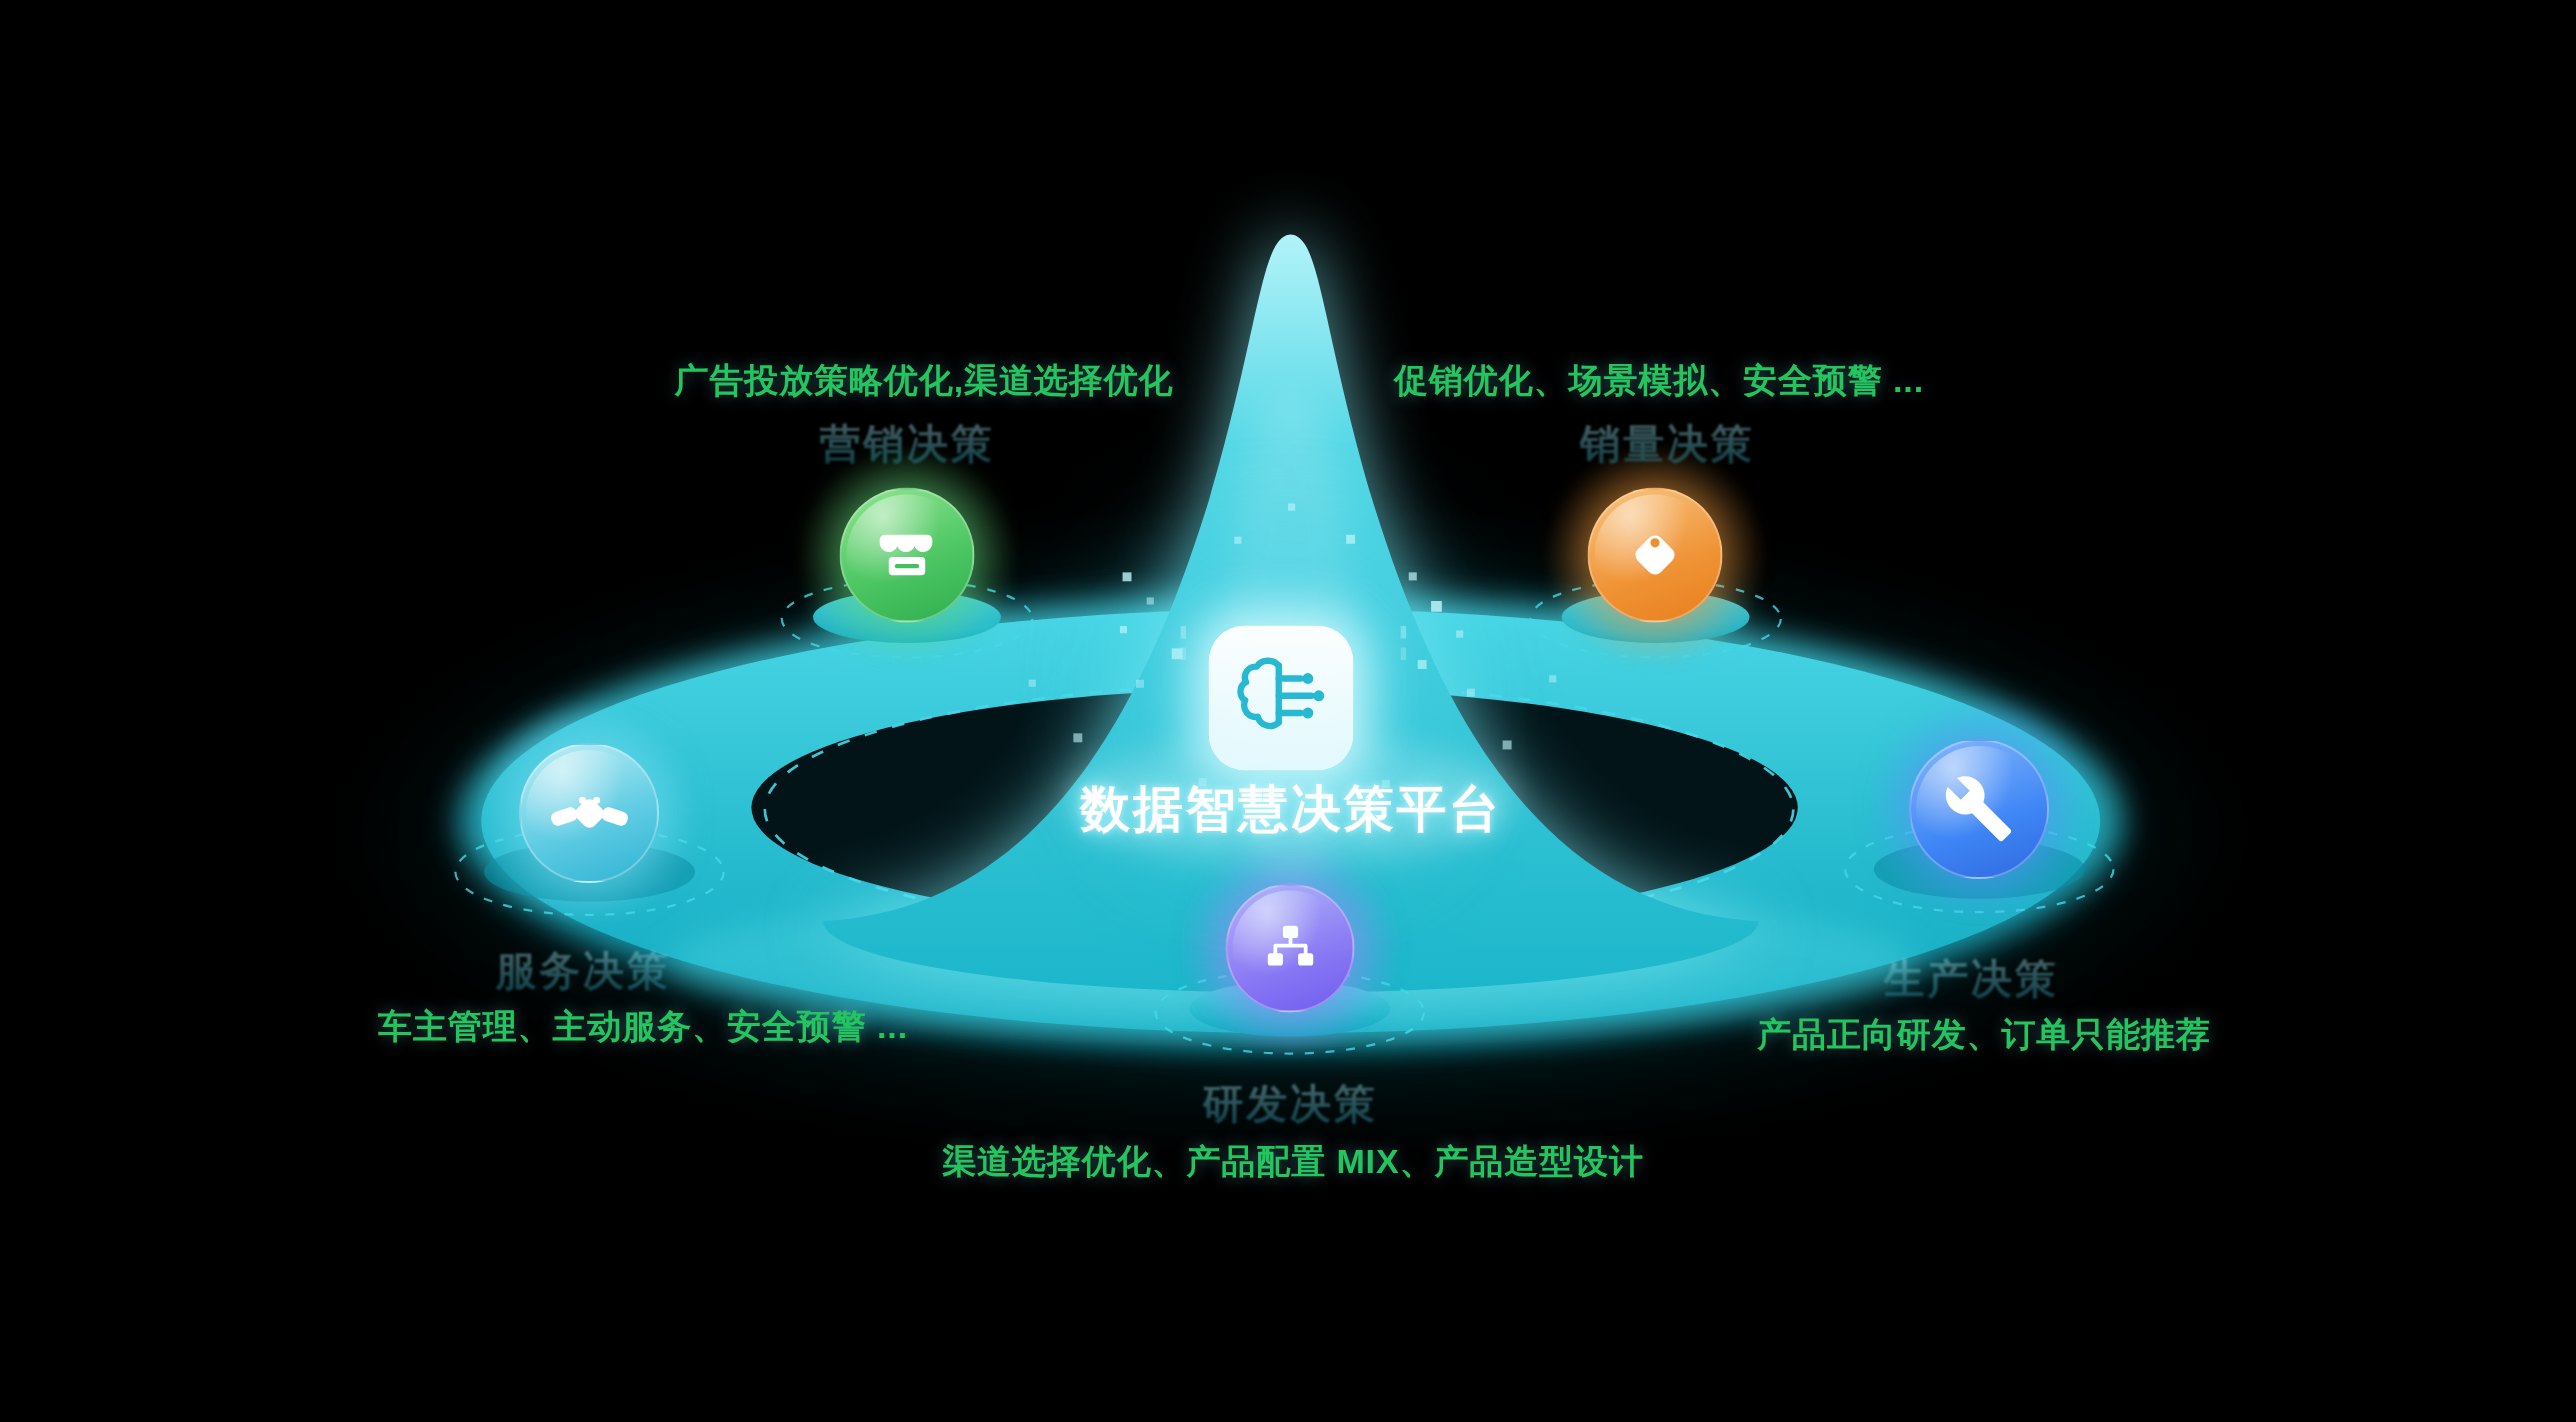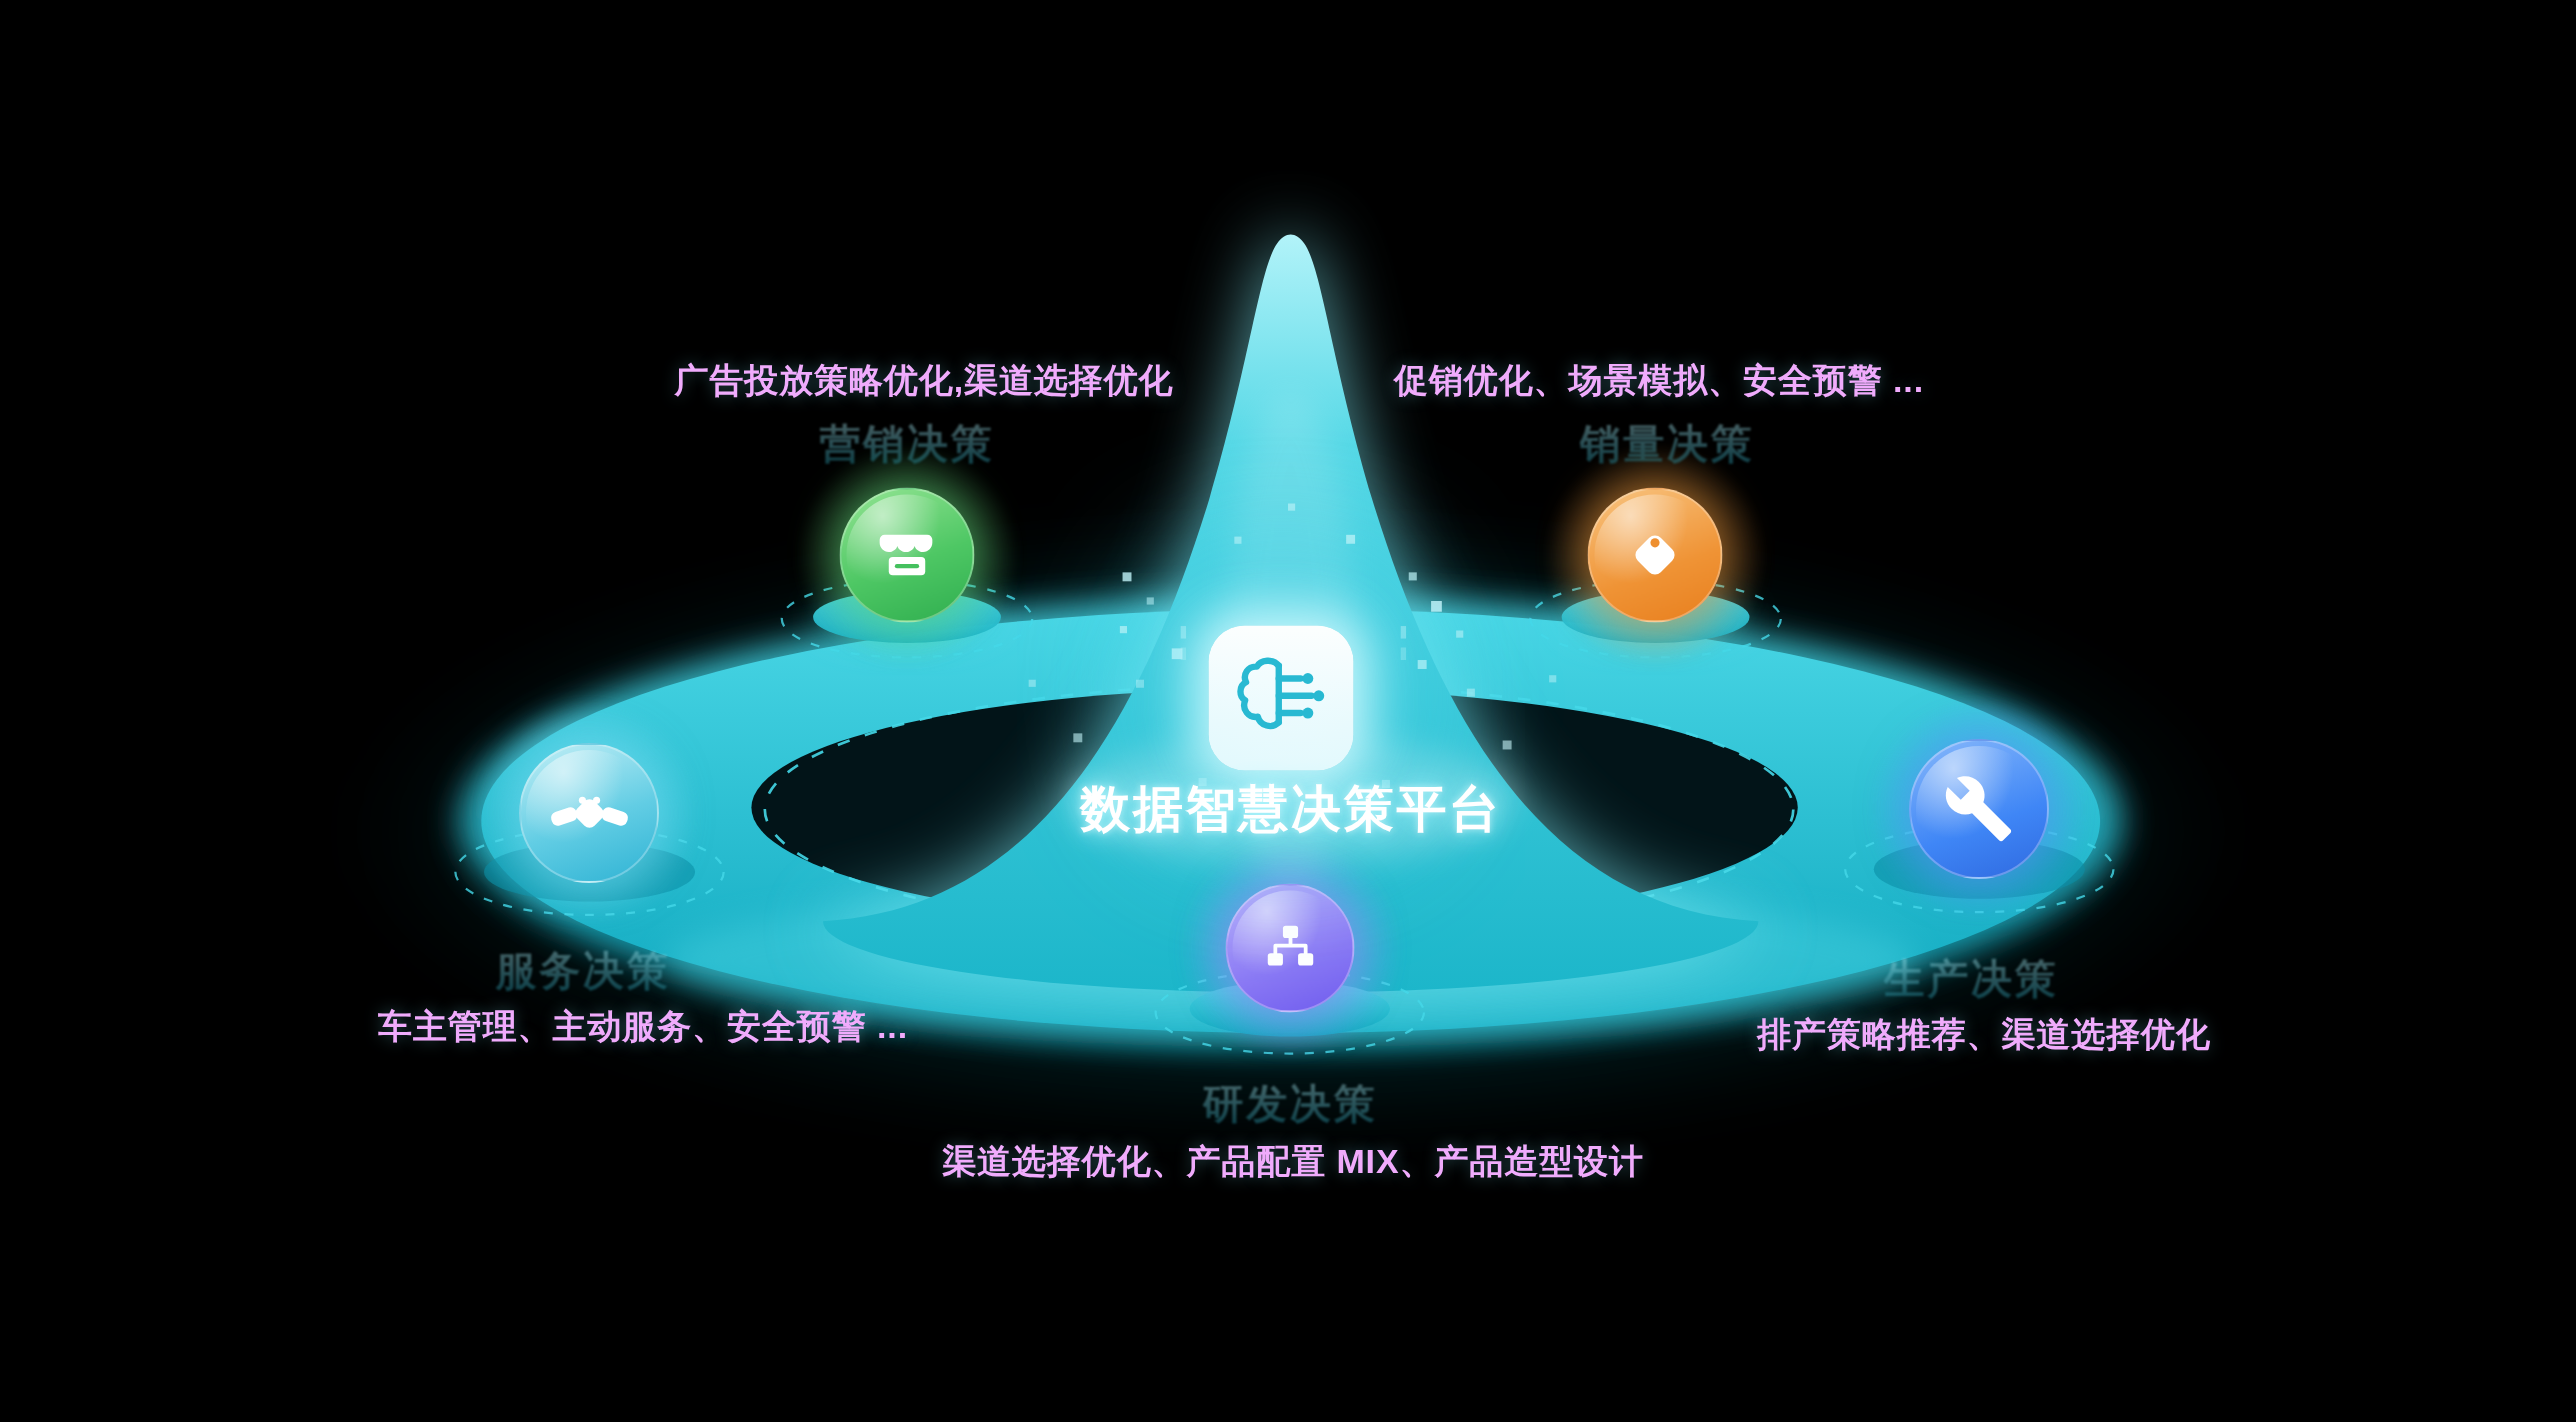--- a/index.html
+++ b/index.html
@@ -5,21 +5,21 @@
   html,body{margin:0;padding:0;background:#000;}
   .stage{
     position:relative;width:2576px;height:1422px;background:#000;overflow:hidden;
     font-family:"Liberation Sans","DejaVu Sans",sans-serif;
   }
   .stage svg.scene{position:absolute;left:0;top:0;}
 
   
   .desc{
     position:absolute;transform:translate(-50%,-50%);white-space:nowrap;
-    color:#f0abfc;font-size:34px;font-weight:600;letter-spacing:0.9px;
+    color:#22c55e;font-size:34px;font-weight:600;letter-spacing:0.9px;
     text-shadow:0 0 16px rgba(120,230,245,.35);
     z-index:6;
   }
   .ghost{
     position:absolute;transform:translate(-50%,-50%);white-space:nowrap;
     font-size:41px;font-weight:700;letter-spacing:2.7px;
     background:linear-gradient(180deg,#b8eef5 0%,#1f93a8 90%);
     -webkit-background-clip:text;background-clip:text;color:transparent;
     opacity:.42;filter:blur(1.1px);
     z-index:6;
@@ -244,21 +244,21 @@
 
   <div class="node n-production">
     <div class="halo halo-blue"></div>
     <div class="circle c-blue">
       <svg class="glyph" width="72" height="72" viewBox="0 0 68 68">
         <path fill="#ffffff" transform="scale(2.8)" d="M22.7 19l-9.1-9.1c.9-2.3.4-5-1.5-6.9-2-2-5-2.4-7.4-1.3L9 6 6 9 1.6 4.7C.4 7.1.9 10.1 2.9 12.1c1.9 1.9 4.6 2.4 6.9 1.5l9.1 9.1c.4.4 1 .4 1.4 0l2.3-2.3c.5-.4.5-1.1.1-1.4z"></path>
       </svg>
     </div>
   </div>
   <div class="ghost p-production-label">生产决策</div>
-  <div class="desc p-production-desc">排产策略推荐、渠道选择优化</div>
+  <div class="desc p-production-desc">产品正向研发、订单只能推荐</div>
 
   <div class="node n-rnd">
     <div class="halo halo-purple"></div>
     <div class="circle c-purple">
       <svg class="glyph" width="72" height="72" viewBox="0 0 76 76">
         <g fill="#ffffff">
           <rect x="30" y="14" width="16" height="13" rx="3"></rect>
           <rect x="14" y="43" width="16" height="13" rx="3"></rect>
           <rect x="46" y="43" width="16" height="13" rx="3"></rect>
         </g>

